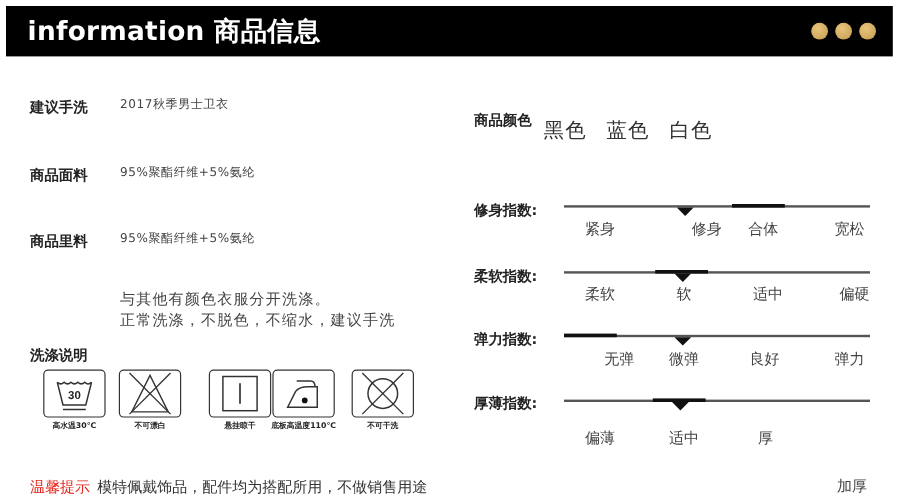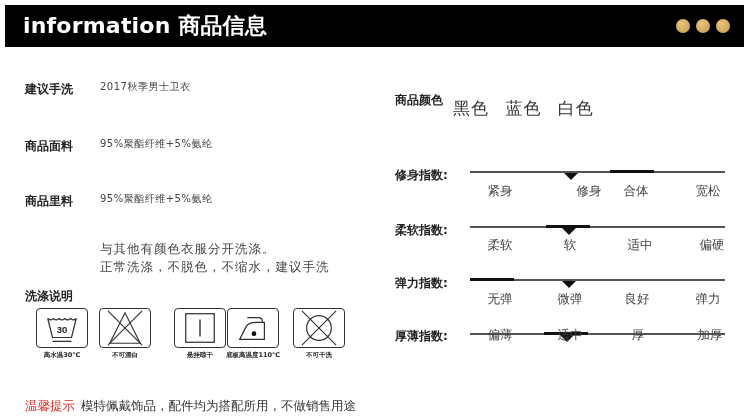--- a/index.html
+++ b/index.html
@@ -150,29 +150,29 @@
   <span style="left:170px;">适中</span>
   <span style="left:242px;">偏硬</span>
 </div>
 
 <div class="idx-label" style="top:275px;">弹力指数:</div>
 <div class="scale" style="top:279px;">
   <div class="seg" style="left:0px;width:44px;"></div>
   <div class="arrow" style="left:92px;"></div>
 </div>
 <div class="opts" style="top:291px;">
-  <span style="left:30px;">无弹</span>
+  <span style="left:46px;">无弹</span>
   <span style="left:100px;">微弹</span>
   <span style="left:167px;">良好</span>
   <span style="left:238px;text-align:center;">弹力</span>
 </div>
 
 <div class="idx-label" style="top:328px;">厚薄指数:</div>
 <div class="scale" style="top:333px;">
   <div class="seg" style="left:74px;width:44px;"></div>
   <div class="arrow" style="left:90px;"></div>
 </div>
-<div class="opts" style="top:327px;">
+<div class="opts" style="top:357px;">
   <span style="left:30px;">偏薄</span>
   <span style="left:100px;">适中</span>
   <span style="left:168px;">厚</span>
-  <span style="left:240px;">加厚</span>
+  <span style="left:240px;margin-top:40px;">加厚</span>
 </div>
 
 </body></html>

